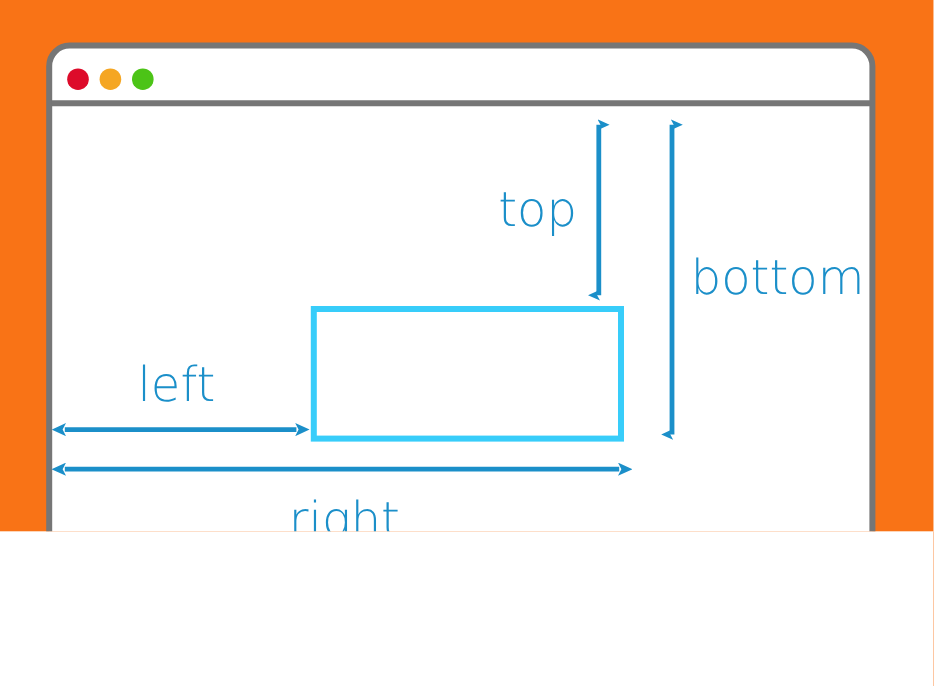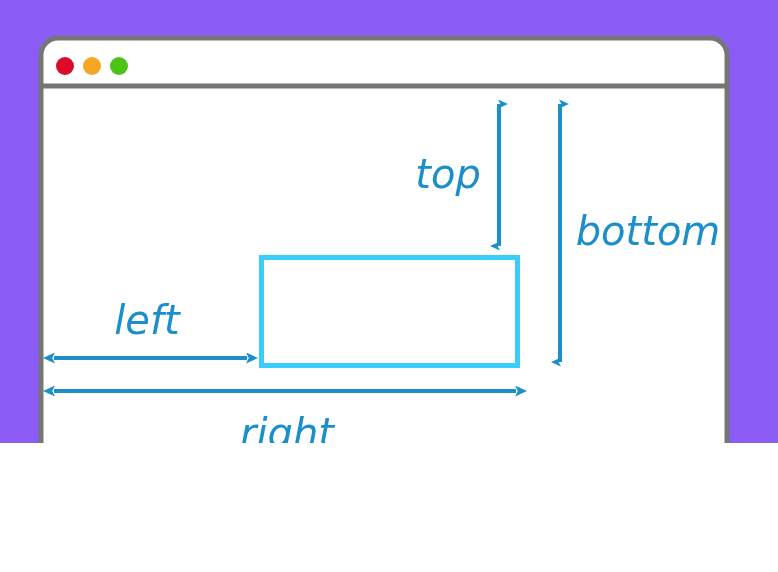--- a/index.html
+++ b/index.html
@@ -4,24 +4,23 @@
 <style>
   html, body {
     margin: 0;
     padding: 0;
     background: #ffffff;
   }
   #stage {
     position: relative;
     width: 778px;
     height: 443px;
-    background: #8b5cf6;
+    background: #f97316;
     overflow: hidden;
     font-family: "DejaVu Sans", "Liberation Sans", sans-serif;
-    font-style: italic;
   }
   #diagram-svg {
     position: absolute;
     left: 0;
     top: 0;
     width: 778px;
     height: 572px;
   }
   .dim-label {
     font-family: "DejaVu Sans", "Liberation Sans", sans-serif;

